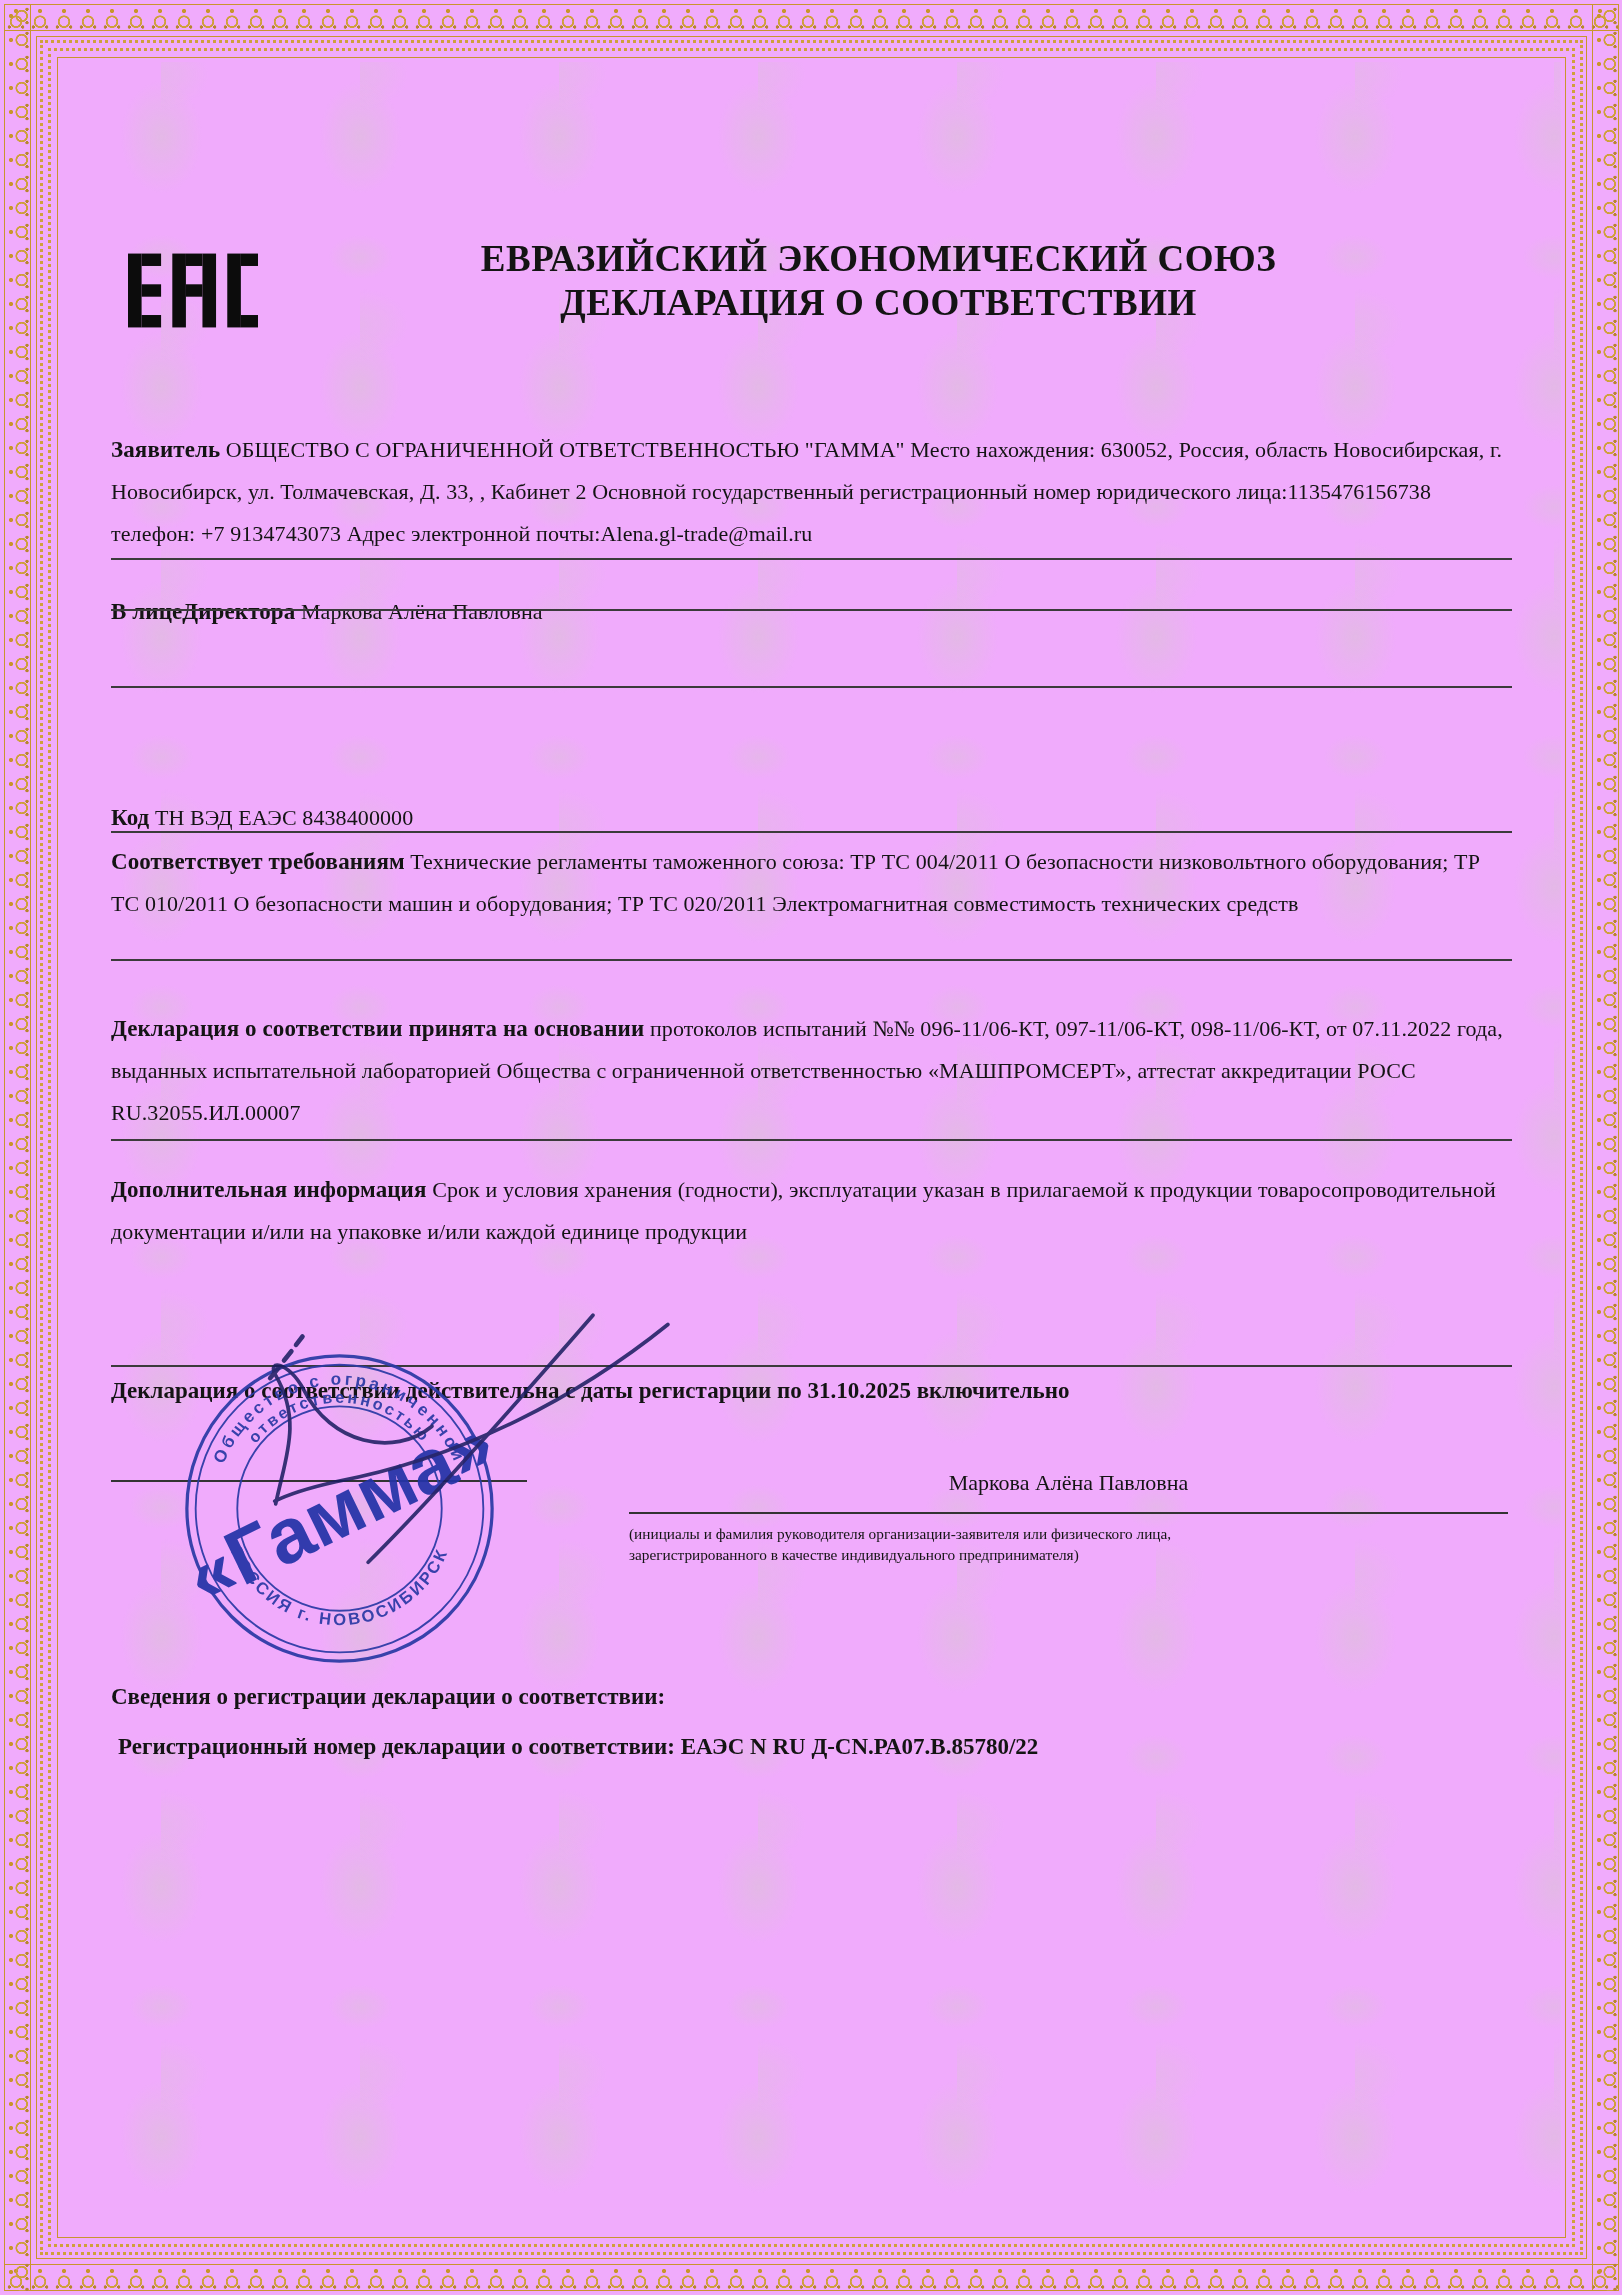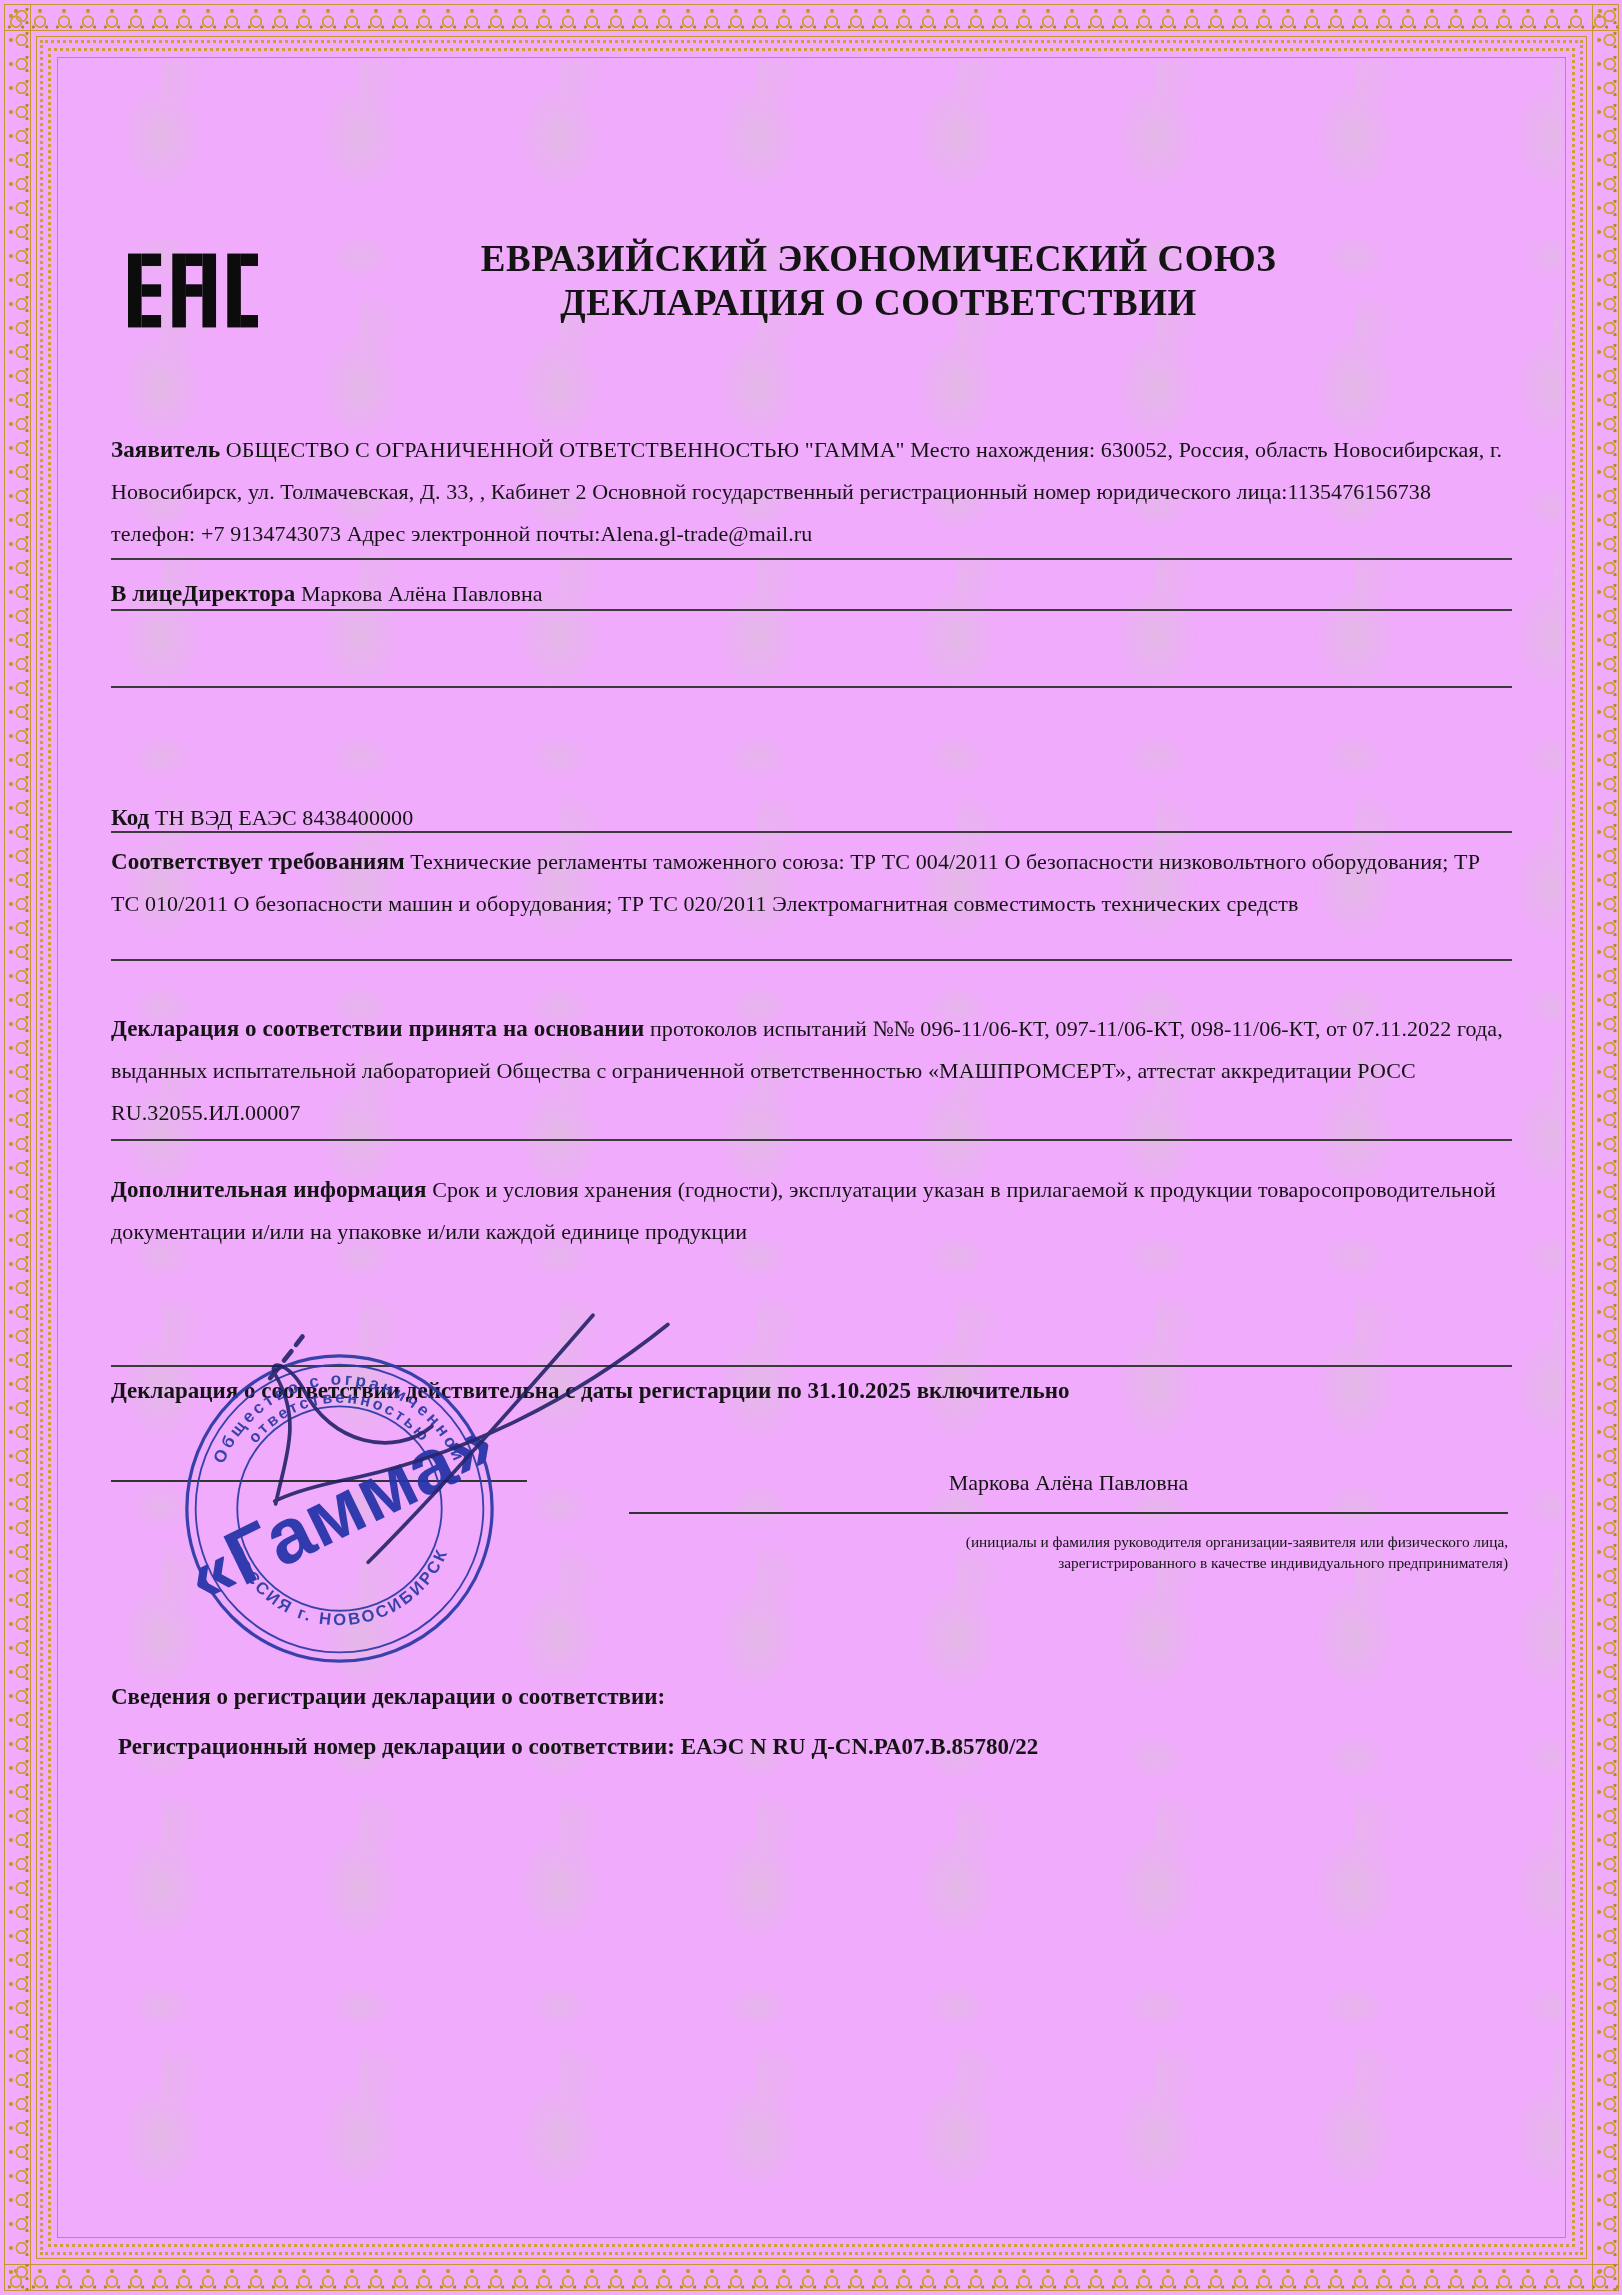--- a/index.html
+++ b/index.html
@@ -52,21 +52,21 @@
   .content-text { font-size:22px; line-height:42px; letter-spacing:0.1px; }
   .content-text b { font-size:23px; }
   .rule { position:absolute; left:111px; width:1401px; height:2.3px; background:#3b3b3b; }
   .title {
     left:416px; top:237px; width:925px; text-align:center;
     font-size:37px; font-weight:bold; line-height:44px; letter-spacing:0.5px;
   }
   .validity { font-weight:bold; font-size:23px; }
   .sig-line { position:absolute; height:1.9px; background:#333; }
   .sig-name { font-size:22px; text-align:center; }
-  .sig-caption { font-size:15.3px; line-height:21px; text-align:right;margin-top:8px; }
+  .sig-caption { font-size:15.3px; line-height:21px; text-align:left; }
   .reg-line { font-weight:bold; font-size:23px; }
   .stamp-svg { position:absolute; left:136px; top:1305px; opacity:.93; }
 </style>
 </head>
 <body>
 
 <div class="page">
 
   <div class="band band-top"></div>
   <div class="band band-bottom"></div>
@@ -98,21 +98,21 @@
     <div>ЕВРАЗИЙСКИЙ ЭКОНОМИЧЕСКИЙ СОЮЗ</div>
     <div>ДЕКЛАРАЦИЯ О СООТВЕТСТВИИ</div>
   </div>
 
   <div class="abs content-text" style="left:111px; top:429px; width:1401px;">
     <b>Заявитель</b>
     <span>ОБЩЕСТВО С ОГРАНИЧЕННОЙ ОТВЕТСТВЕННОСТЬЮ "ГАММА"  Место нахождения: 630052, Россия, область Новосибирская, г. Новосибирск, ул. Толмачевская, Д. 33, , Кабинет 2  Основной государственный регистрационный номер юридического лица:1135476156738 телефон: +7 9134743073 Адрес электронной почты:Alena.gl-trade@mail.ru</span>
   </div>
   <div class="rule" style="top:558px;"></div>
 
-  <div class="abs content-text" style="left:111px; top:573px; width:1401px;">
+  <div class="abs content-text" style="left:111px; top:591px; width:1401px;">
     <b>В лицеДиректора</b>
     <span>Маркова Алёна Павловна</span>
   </div>
   <div class="rule" style="top:609px;"></div>
 
   <div class="rule" style="top:686px;"></div>
 
 
   <div class="abs content-text" style="left:111px; top:797px; width:1401px;">
     <b>Код</b>

